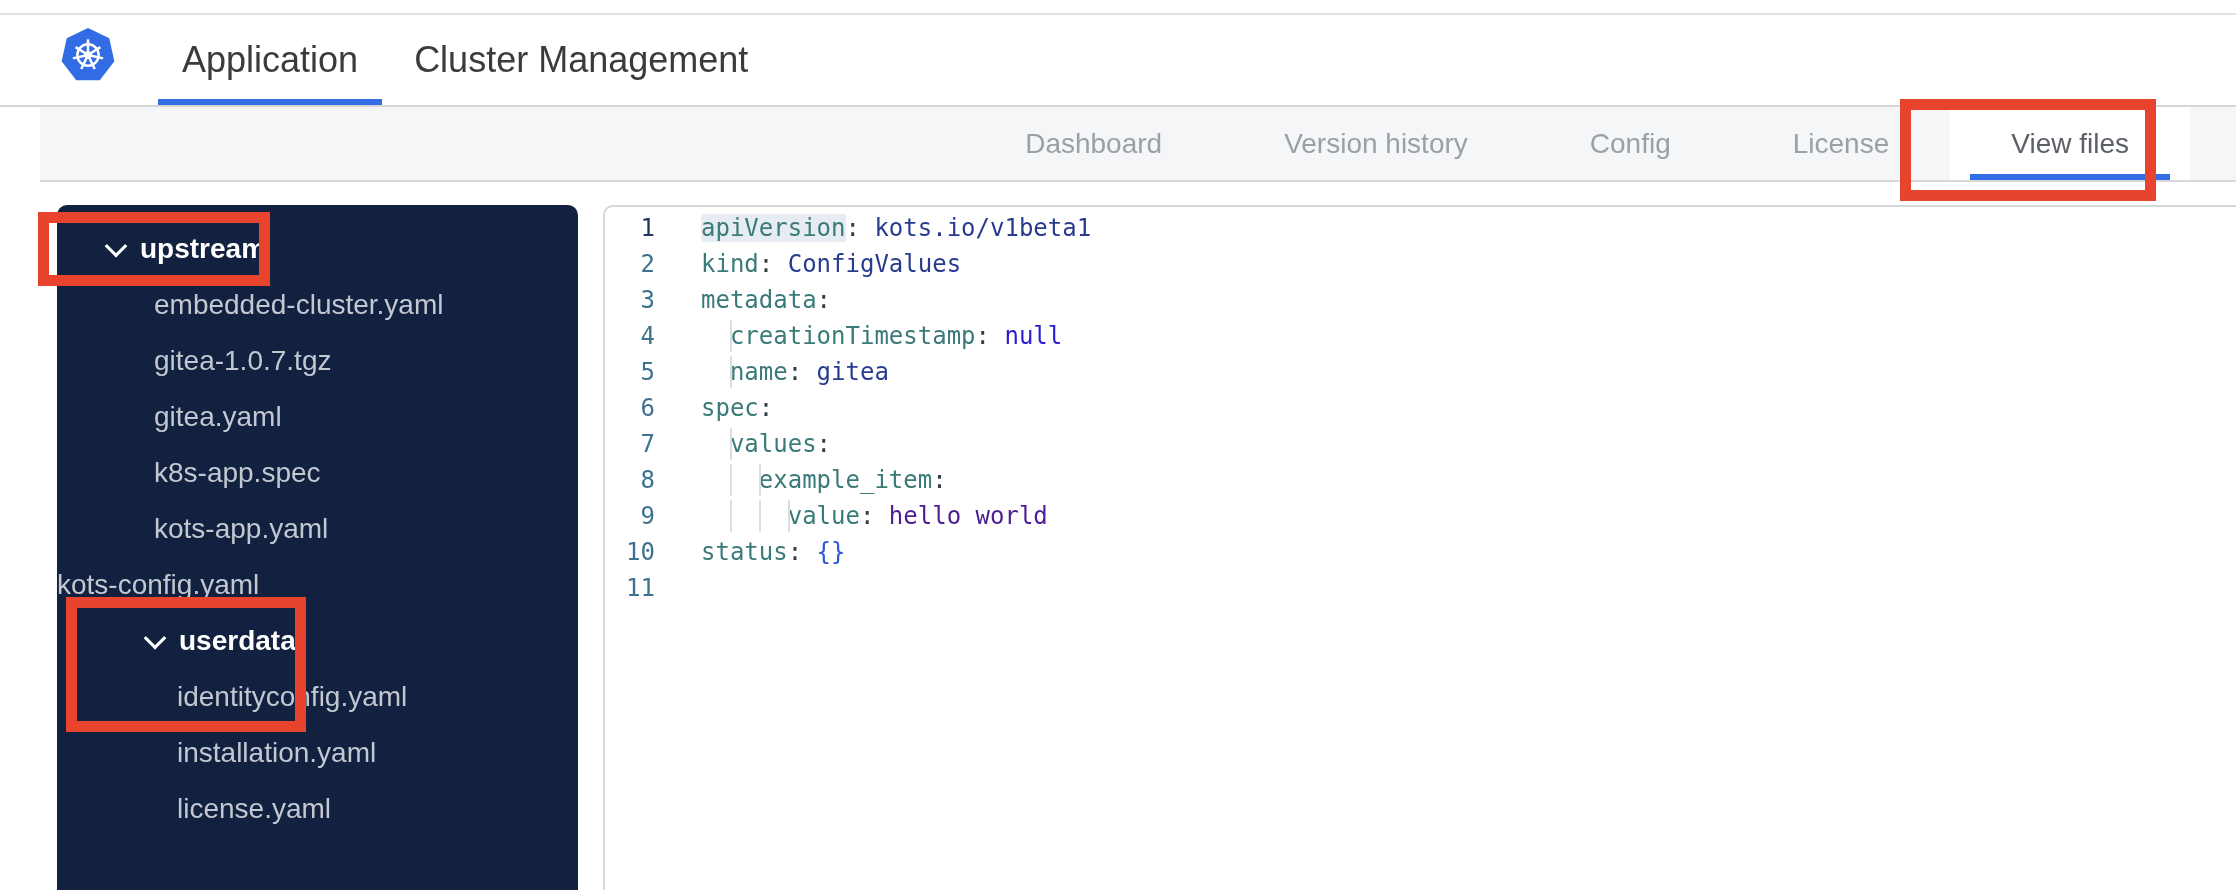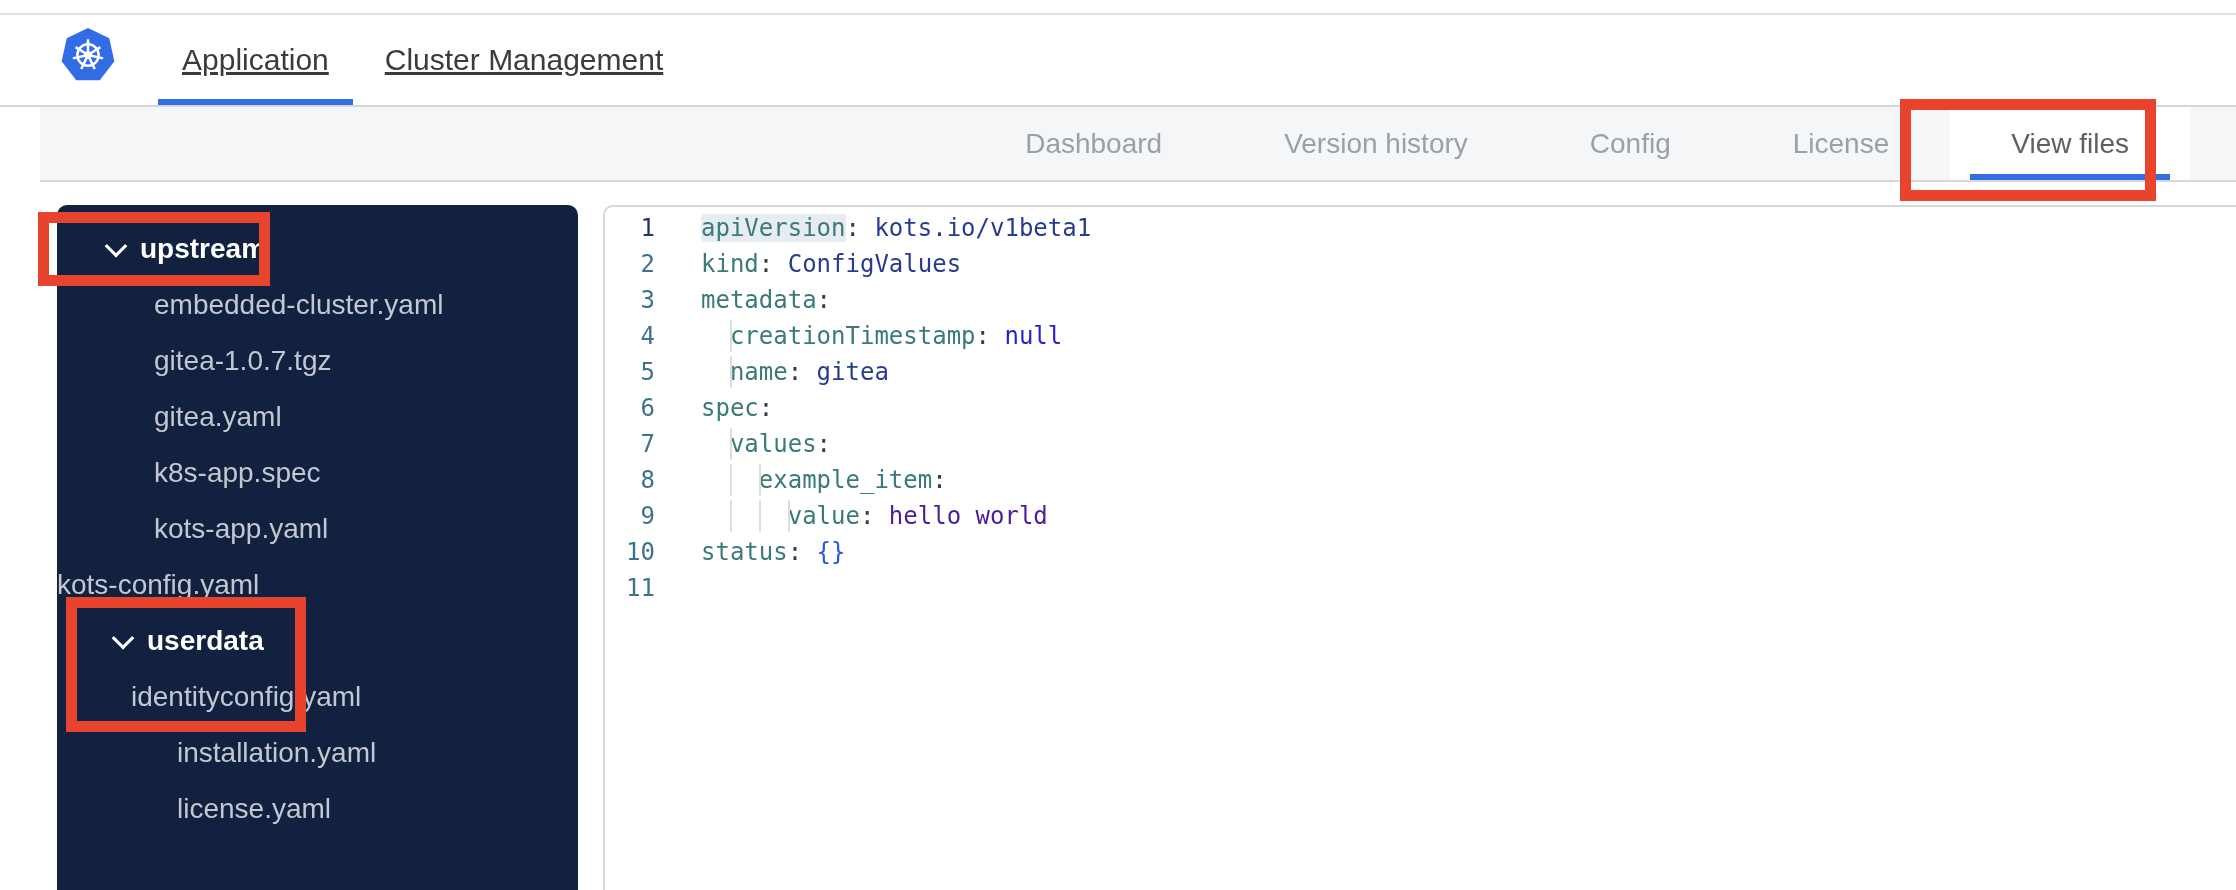--- a/index.html
+++ b/index.html
@@ -5,22 +5,22 @@
   html,body{margin:0;padding:0;background:#fff;}
   .screen{position:relative;width:2236px;height:890px;overflow:hidden;background:#fff;
           font-family:"Liberation Sans",sans-serif;}
 
   
   .topbar{position:absolute;left:0;top:0;width:100%;height:105px;background:#fff;
           border-bottom:2px solid #d6d6d6;}
   .top-hairline{position:absolute;left:0;top:13px;width:100%;height:2px;background:#e2e2e2;}
   .k8s-logo{position:absolute;left:60px;top:26px;width:56px;height:58px;}
   .main-tabs{position:absolute;left:158px;top:15px;bottom:0;display:flex;gap:8px;}
-  .main-tab{padding:0 24px;display:flex;align-items:center;font-size:30px;color:#3b3b3b;
-            position:relative;cursor:pointer;text-decoration:underline;}
+  .main-tab{padding:0 24px;display:flex;align-items:center;font-size:36px;color:#3b3b3b;
+            position:relative;cursor:pointer;}
   .main-tab.active::after{content:"";position:absolute;left:0;right:0;bottom:0;height:6px;
             background:#326de6;}
 
   
   .subnav{position:absolute;top:107px;left:0;width:100%;height:75px;background:#f5f6f8;
           border-bottom:2px solid #d9d9d9;box-sizing:border-box;display:flex;
           justify-content:flex-end;padding-right:86px;margin-left:40px;}
   .sub-tab{padding:0 61px;display:flex;align-items:center;font-size:28px;color:#9aa0a6;
            cursor:pointer;position:relative;}
   .sub-tab.active{background:#fff;color:#5b6066;}
@@ -114,25 +114,25 @@
       </div>
       <div class="tree-row file" style="padding-left: 97px;">
         <span>k8s-app.spec</span>
       </div>
       <div class="tree-row file" style="padding-left: 97px;">
         <span>kots-app.yaml</span>
       </div>
       <div class="tree-row file" style="">
         <span>kots-config.yaml</span>
       </div>
-      <div class="tree-row folder" style="padding-left: 58px; text-align: right;">
+      <div class="tree-row folder" style="padding-left: 90px; text-align: right;">
         <span class="chev"></span>
         <span>userdata</span>
       </div>
-      <div class="tree-row file" style="padding-left: 74px;">
+      <div class="tree-row file" style="padding-left: 120px;">
         <span>identityconfig.yaml</span>
       </div>
       <div class="tree-row file" style="padding-left: 120px;">
         <span>installation.yaml</span>
       </div>
       <div class="tree-row file" style="padding-left: 120px;">
         <span>license.yaml</span>
       </div>
     </aside>
 

